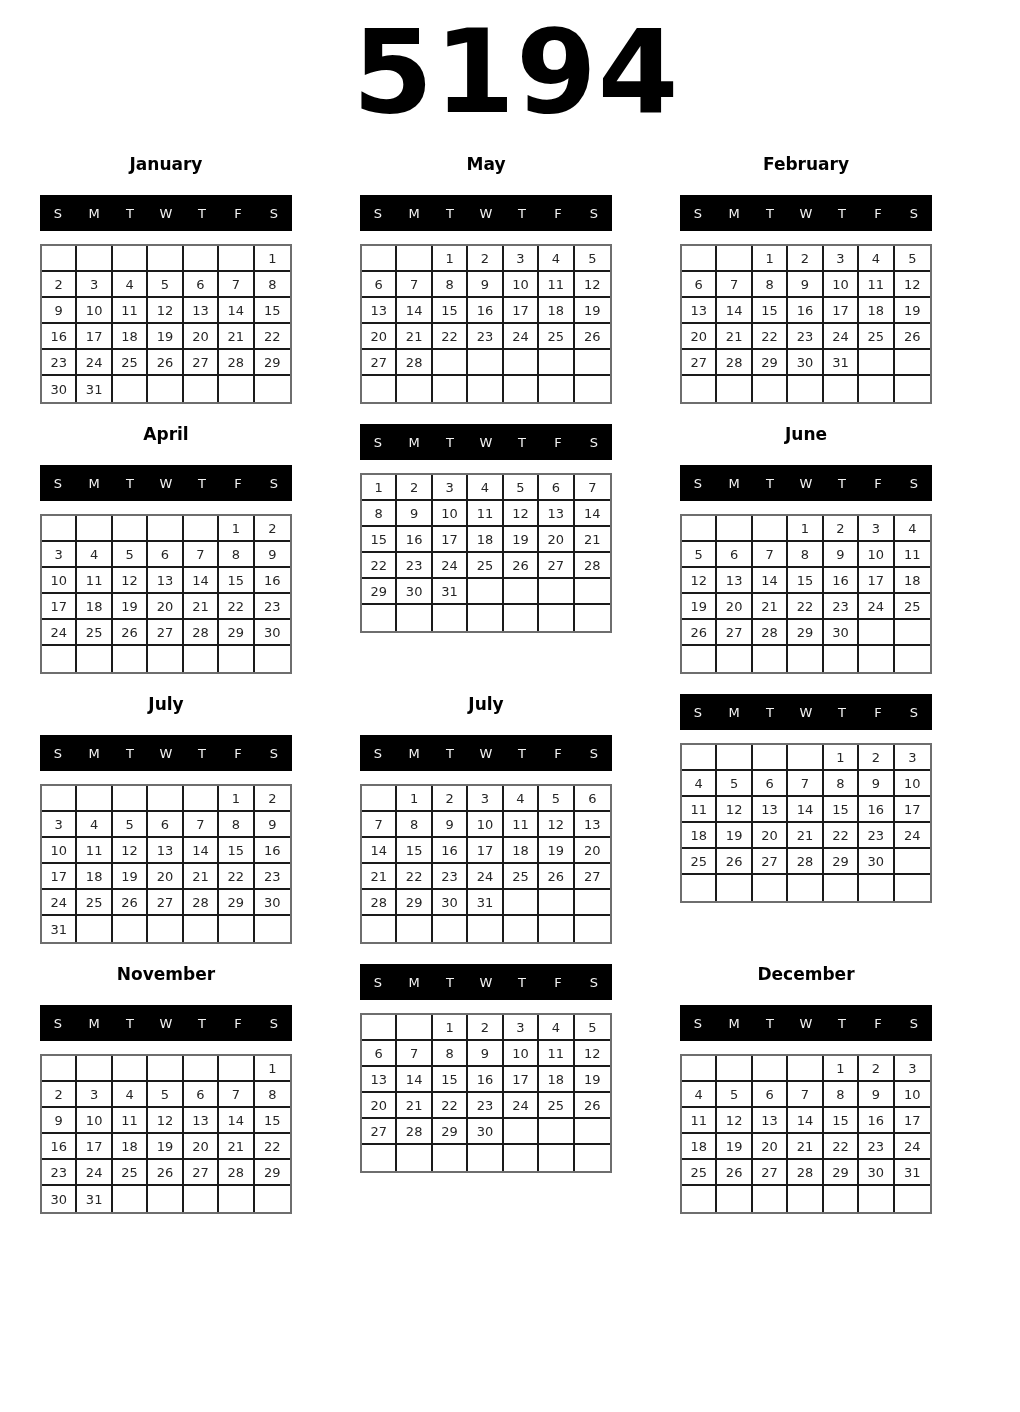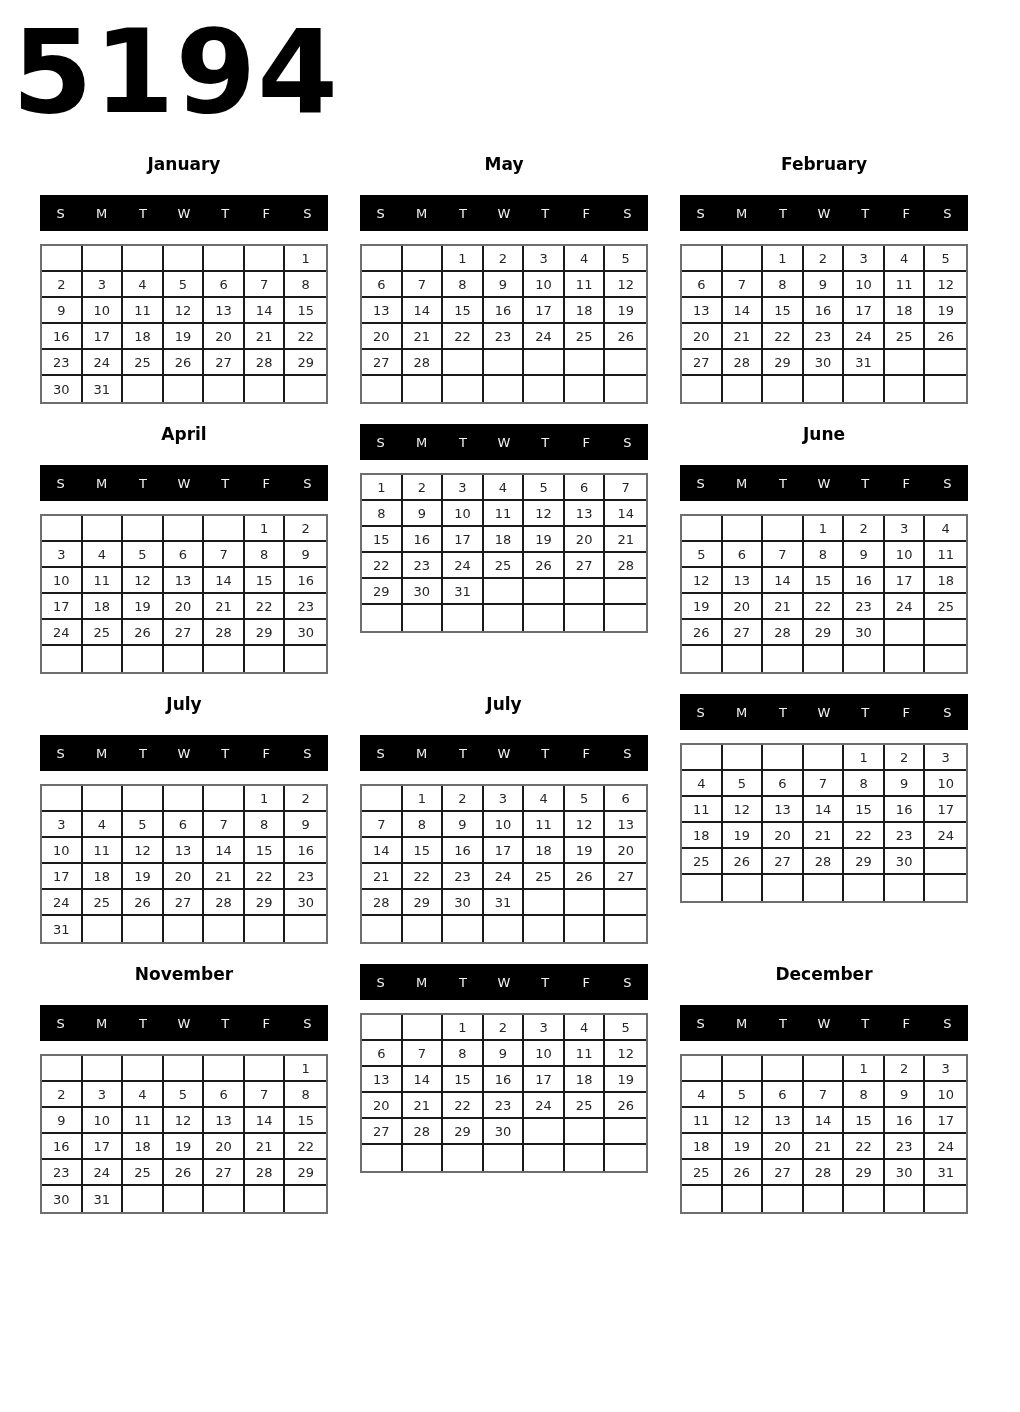--- a/index.html
+++ b/index.html
@@ -5,37 +5,38 @@
   * { margin: 0; padding: 0; box-sizing: border-box; }
   html, body { background: #ffffff; }
   body {
     width: 1020px;
     height: 1412px;
     font-family: "DejaVu Sans", "Liberation Sans", sans-serif;
     color: #1f1f1f;
     overflow: hidden;
   }
   .year-title {
+    text-align: center;
     font-size: 116px;
     font-weight: 700;
     line-height: 1.0;
     margin-top: 14px;
     margin-bottom: 24px;
     letter-spacing: 1px;
     color: #000000;
     padding-left: 12px;
   }
   .months-grid {
     display: grid;
     grid-template-columns: repeat(3, 300px);
     justify-content: space-between;
     padding: 0 40px 0 40px;
     row-gap: 20px;
   }
-  .month-block { width: 288px; }
+  .month-block { width: 252px; }
   .month-title {
     text-align: center;
     font-size: 17px;
     font-weight: 700;
     color: #000000;
     margin-bottom: 21px;
   }
   .weekday-header {
     display: grid;
     grid-template-columns: repeat(7, 1fr);

